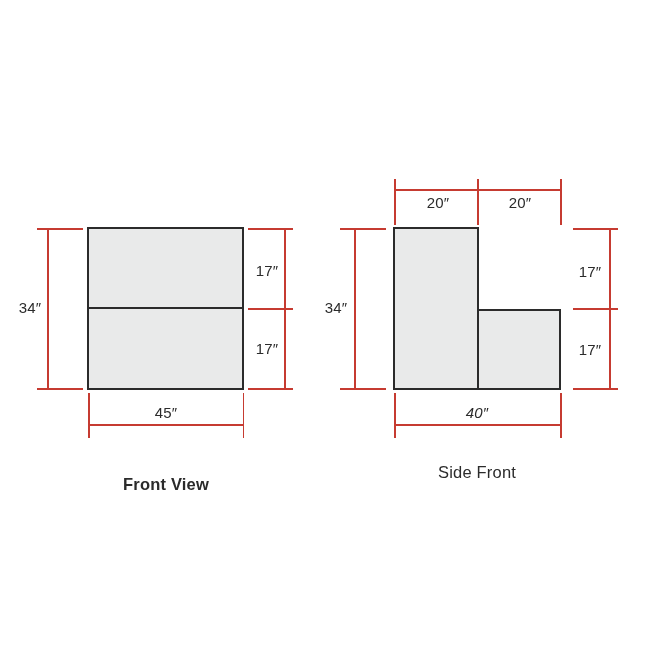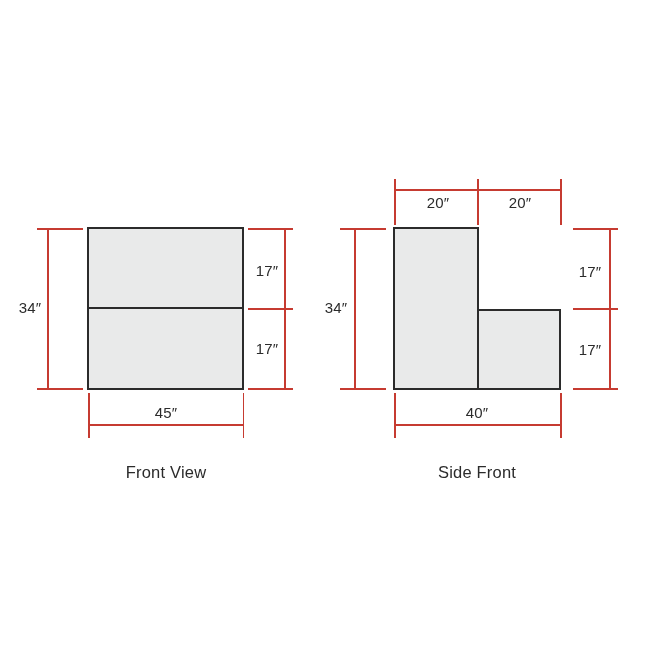--- a/index.html
+++ b/index.html
@@ -70,21 +70,21 @@
     <div class="dl-h" style="left:248px;top:308px;width:45px;"></div>
     <div class="dl-h" style="left:248px;top:388px;width:45px;"></div>
     <div class="dim-label" style="left:267px;top:270px;">17″</div>
     <div class="dim-label" style="left:267px;top:348px;">17″</div>
 
     <div class="dl-h" style="left:88px;top:424px;width:156px;"></div>
     <div class="dl-v" style="left:88px;top:393px;height:45px;"></div>
     <div class="dl-v" style="left:242.5px;top:393px;height:45px;"></div>
     <div class="dim-label" style="left:166px;top:412px;">45″</div>
 
-    <div class="view-title" style="left:166px;top:472px;">Front View</div>
+    <div class="view-title" style="left:166px;top:484px;font-weight:bold;">Front View</div>
   </div>
 
   <div>
 
     <div class="shape" style="left:477px;top:309px;width:84px;height:81px;"></div>
     <div class="shape" style="left:393px;top:227px;width:86px;height:163px;"></div>
 
     <div class="dl-h" style="left:394px;top:189px;width:167px;"></div>
     <div class="dl-v" style="left:394px;top:179px;height:46px;"></div>
     <div class="dl-v" style="left:477px;top:179px;height:46px;"></div>
@@ -100,18 +100,18 @@
     <div class="dl-v" style="left:609px;top:228px;height:161px;"></div>
     <div class="dl-h" style="left:573px;top:228px;width:45px;"></div>
     <div class="dl-h" style="left:573px;top:308px;width:45px;"></div>
     <div class="dl-h" style="left:573px;top:388px;width:45px;"></div>
     <div class="dim-label" style="left:590px;top:271px;">17″</div>
     <div class="dim-label" style="left:590px;top:349px;">17″</div>
 
     <div class="dl-h" style="left:394px;top:424px;width:167px;"></div>
     <div class="dl-v" style="left:394px;top:393px;height:45px;"></div>
     <div class="dl-v" style="left:560px;top:393px;height:45px;"></div>
-    <div class="dim-label" style="left:477px;top:412px;">40″</div>
+    <div class="dim-label" style="left:477px;top:412px;font-style:italic;">40″</div>
 
     <div class="view-title" style="left:477px;top:472px;">Side Front</div>
   </div>
 
 </div>
 
 </body></html>

